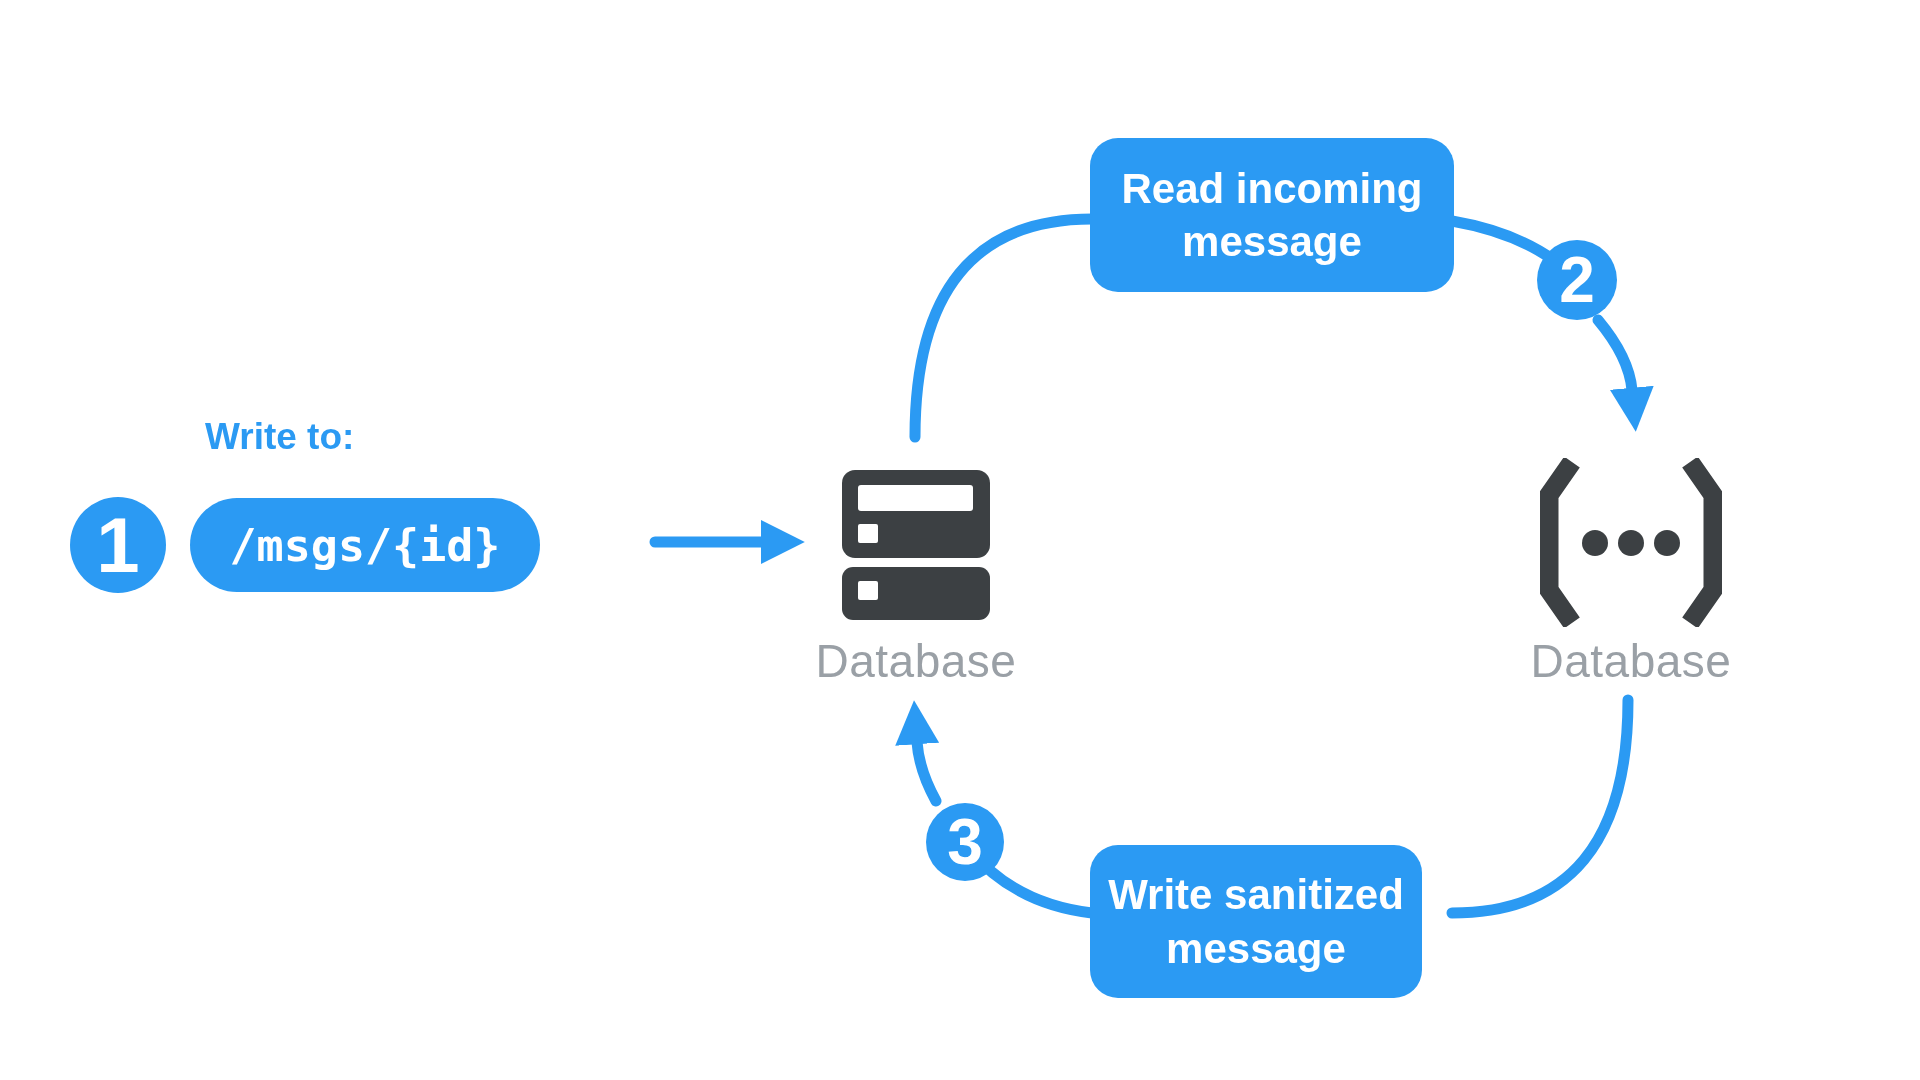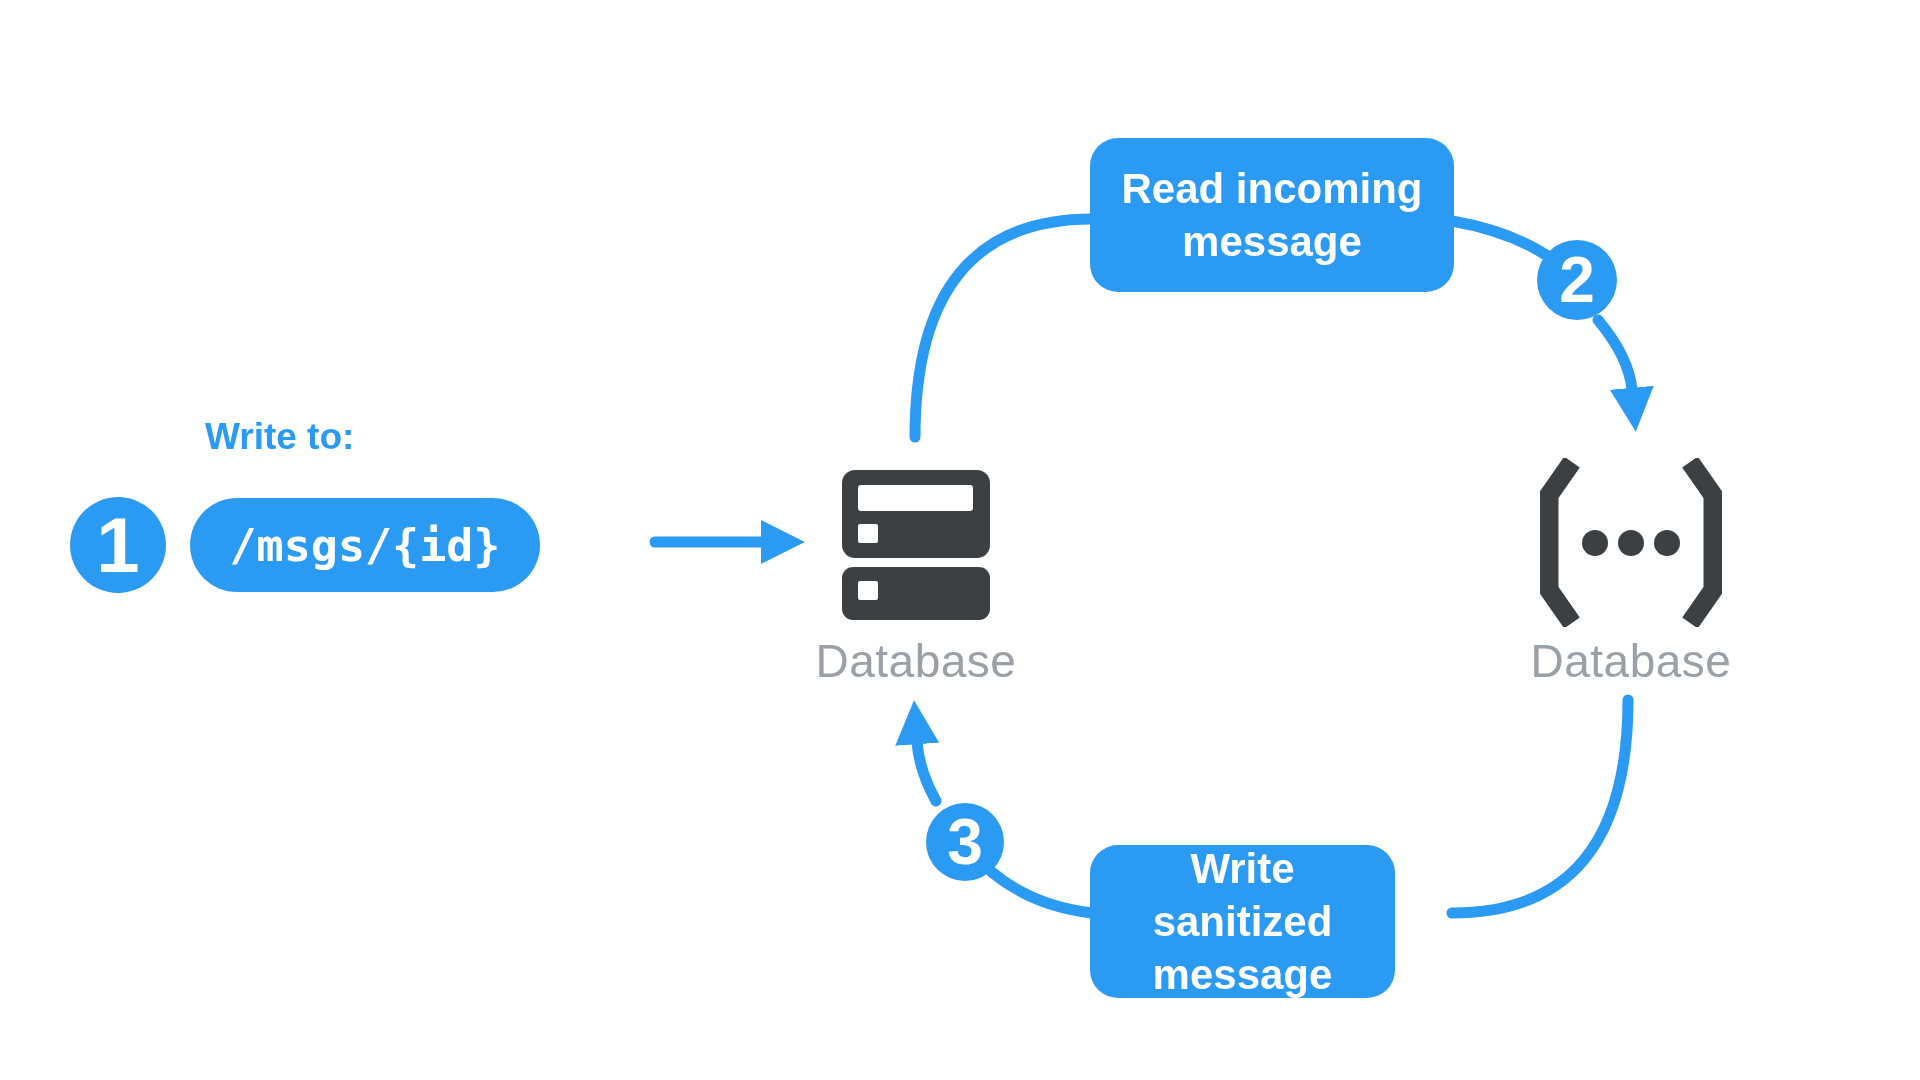--- a/index.html
+++ b/index.html
@@ -44,21 +44,21 @@
   }
 
   
   .action-box{
     position:absolute;z-index:2;background:var(--accent);color:#fff;
     border-radius:28px;display:flex;align-items:center;justify-content:center;
     text-align:center;font-weight:bold;font-size:42px;line-height:1.27;
     padding:0 14px;
   }
   .action-read{left:1090px;top:138px;width:364px;height:154px;}
-  .action-write{left:1090px;top:845px;width:305px;height:153px;}
+  .action-write{left:1090px;top:845px;width:332px;height:153px;}
 
   
   .node-icon{position:absolute;z-index:2;}
   .db-icon{left:842px;top:470px;width:148px;height:150px;}
   .fn-icon{left:1540px;top:458px;width:182px;height:169px;}
   .node-label{
     position:absolute;z-index:2;width:400px;text-align:center;
     color:var(--muted);font-size:46px;letter-spacing:0.5px;
   }
   .db-label{left:716px;top:634px;}

